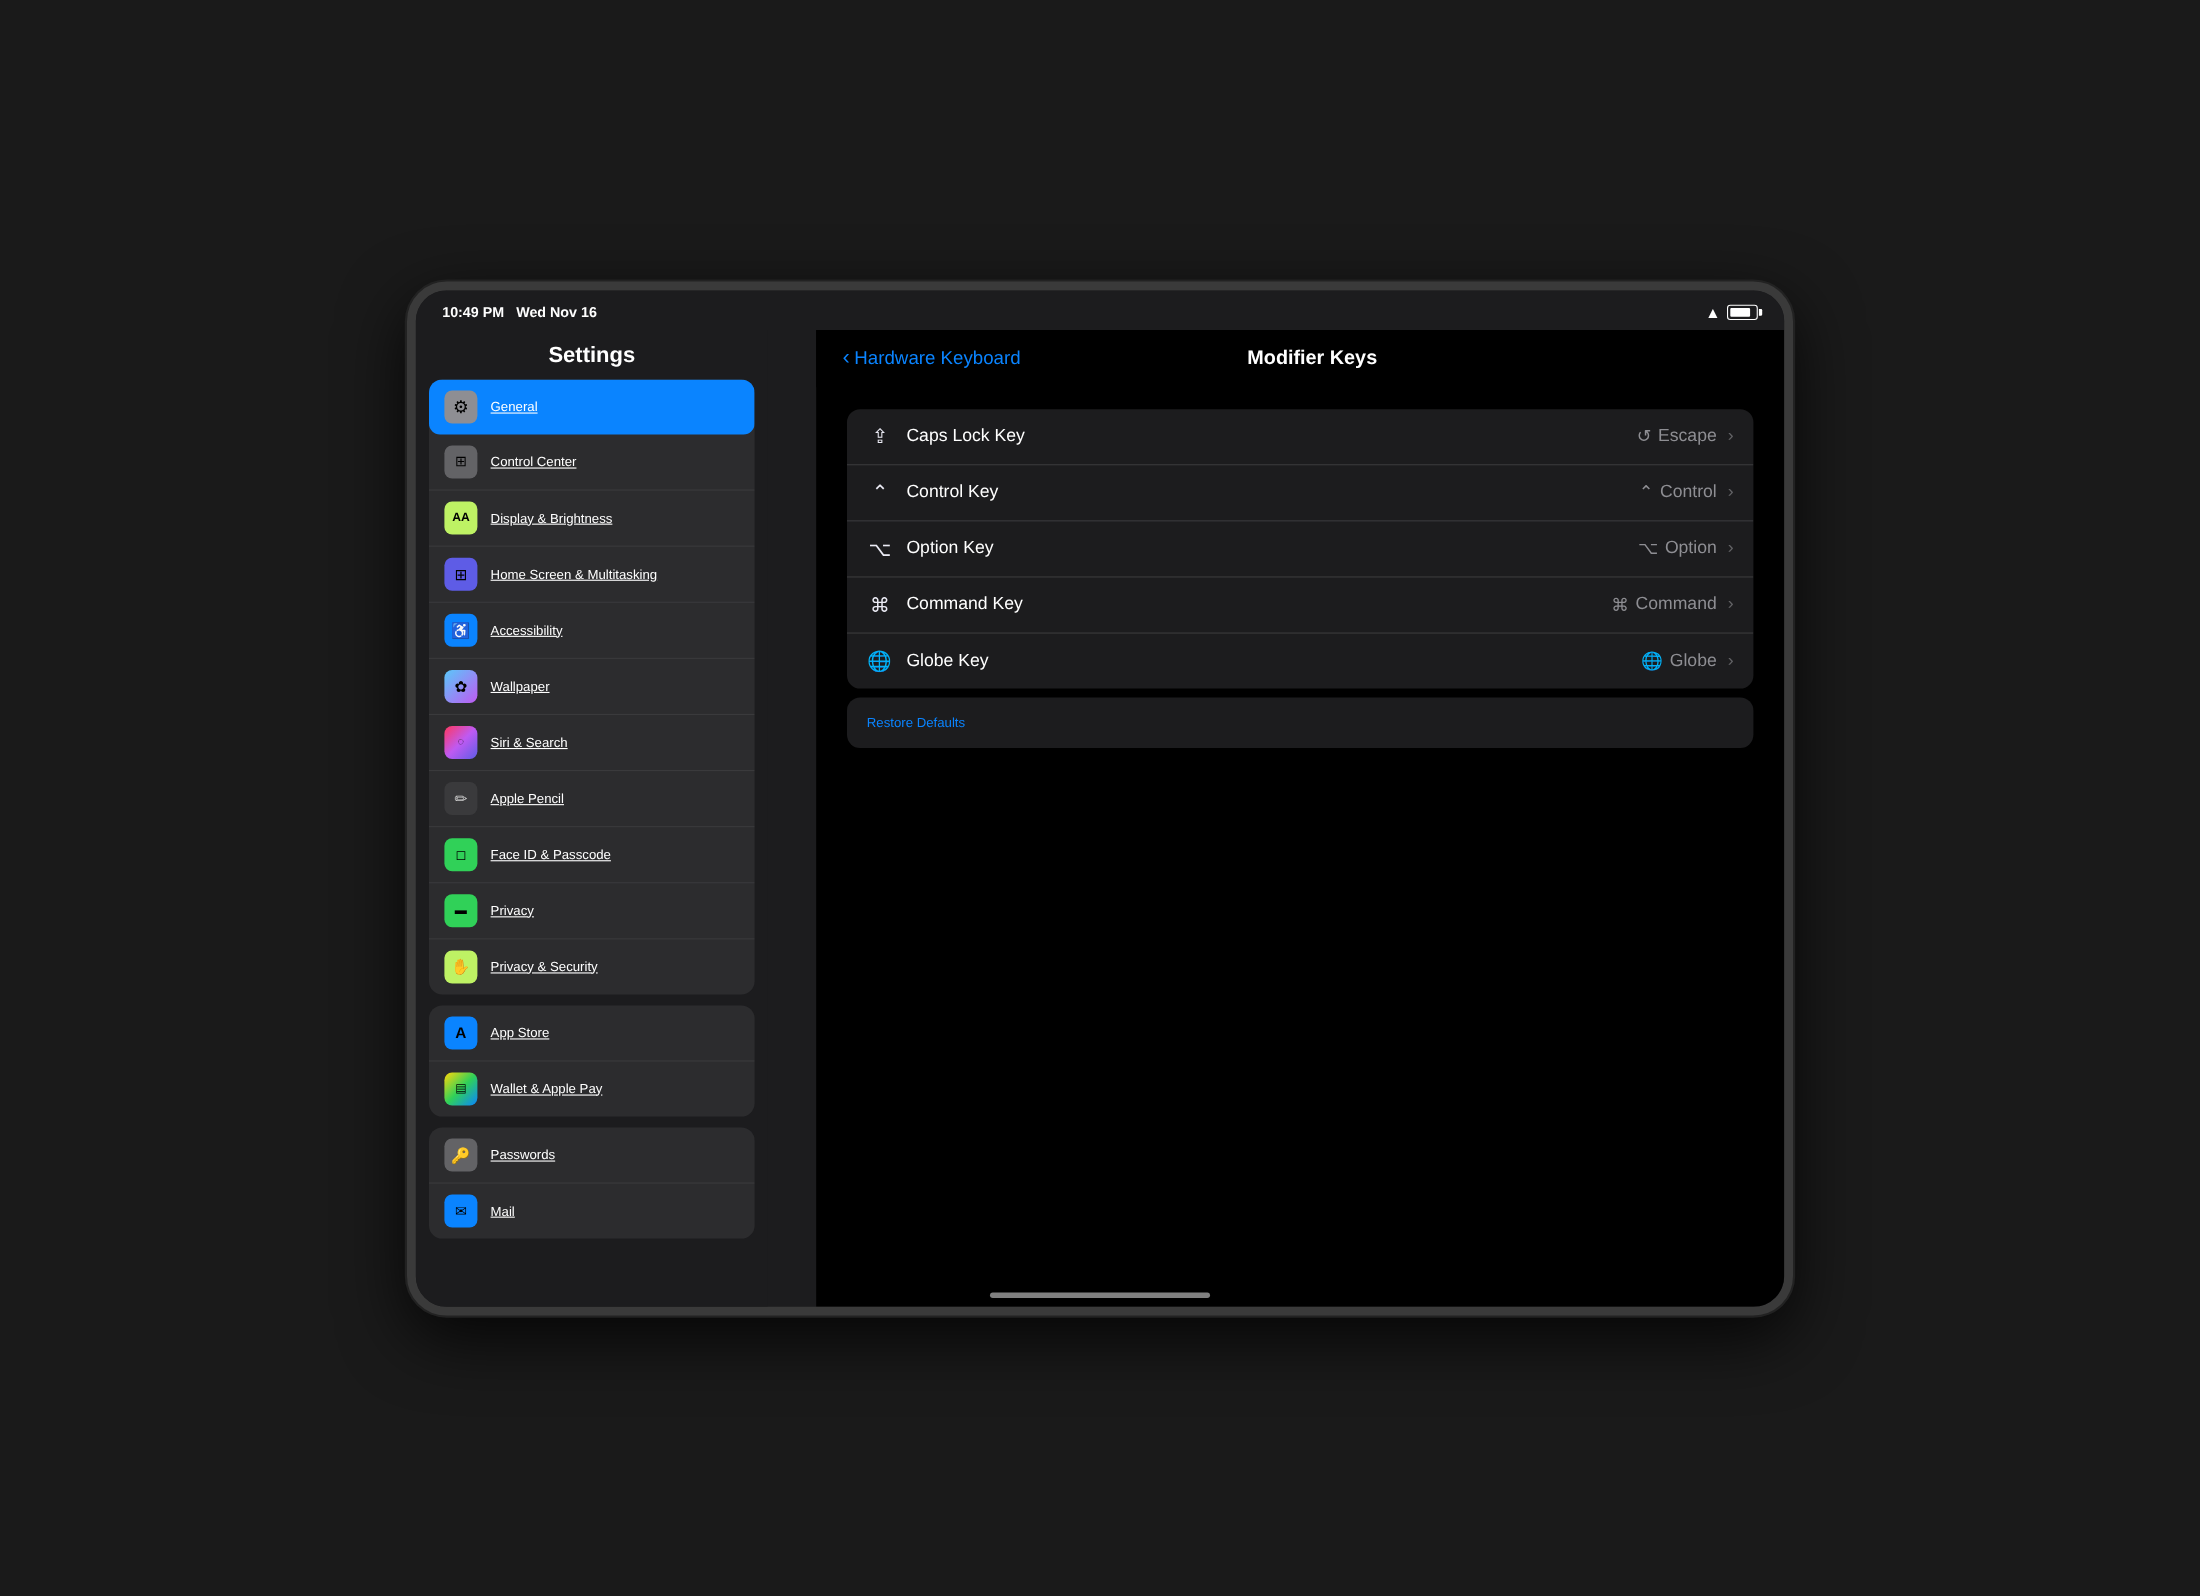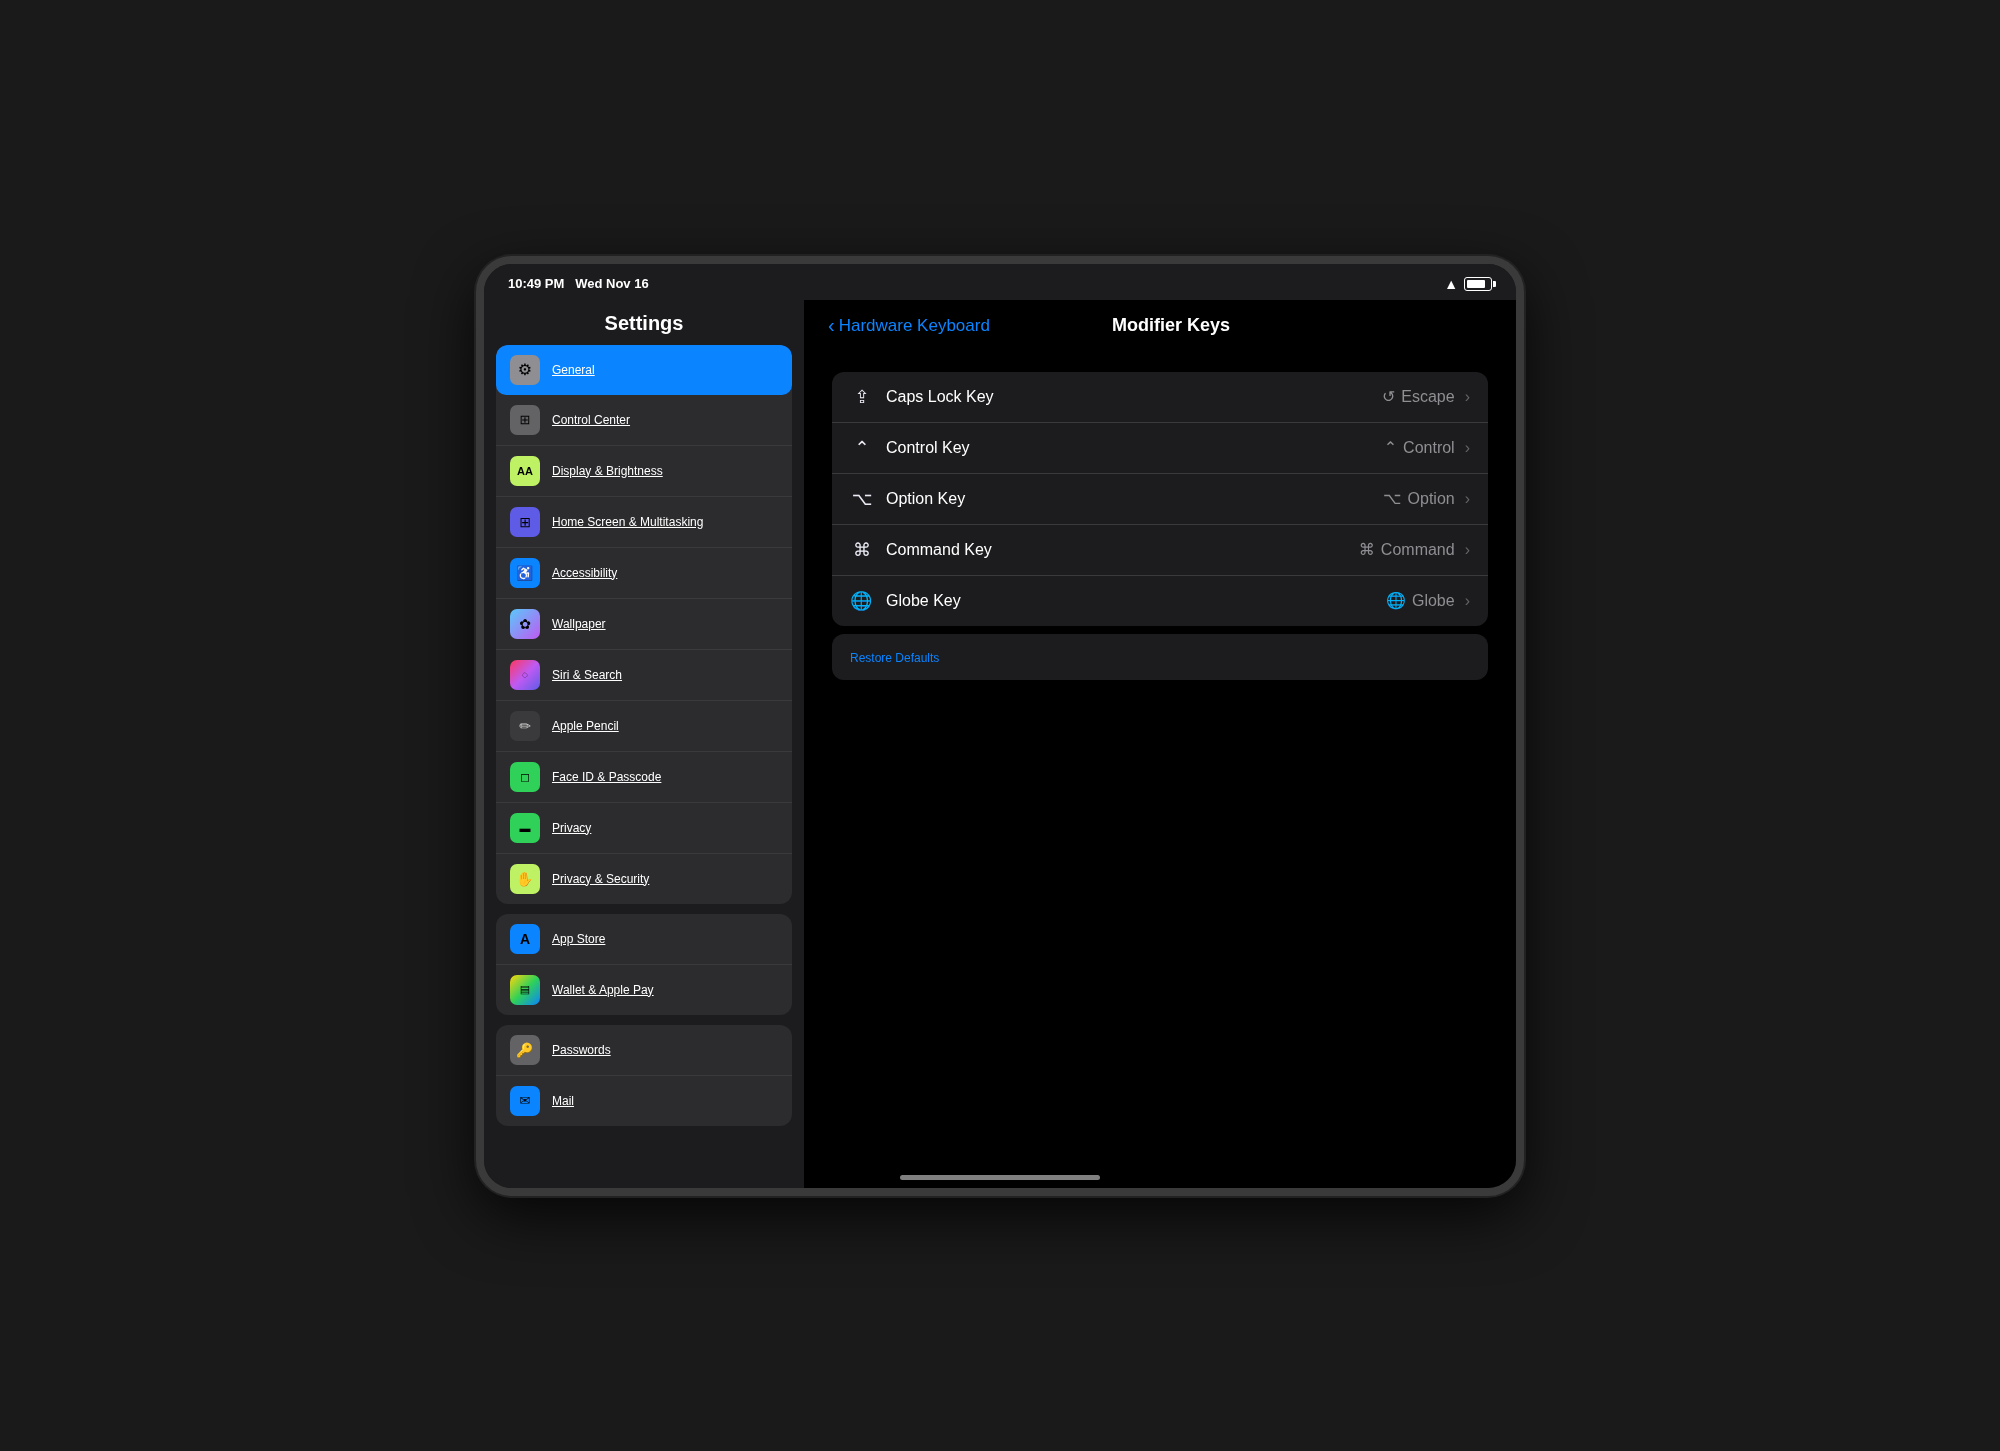--- a/index.html
+++ b/index.html
@@ -7,21 +7,21 @@
     body {
       background: #1a1a1a;
       display: flex;
       justify-content: center;
       align-items: center;
       min-height: 100vh;
       font-family: -apple-system, BlinkMacSystemFont, 'SF Pro Text', 'Helvetica Neue', sans-serif;
     }
 
     .ipad-frame {
-      width: 1048px;
+      width: 1260px;
       height: 940px;
       background: #1c1c1e;
       border-radius: 36px;
       border: 8px solid #3a3a3a;
       box-shadow: 0 0 0 2px #222, 0 20px 60px rgba(0,0,0,0.8);
       overflow: hidden;
       position: relative;
       display: flex;
       flex-direction: column;
     }
@@ -80,20 +80,21 @@
       bottom: 2px;
       width: 70%;
       background: #fff;
       border-radius: 1px;
     }
 
     .main-content {
       display: flex;
       flex: 1;
       overflow: hidden;
+      gap: 44px;
     }
 
     
     .sidebar {
       width: 320px;
       background: #1c1c1e;
       display: flex;
       flex-direction: column;
       overflow-y: auto;
       flex-shrink: 0;

